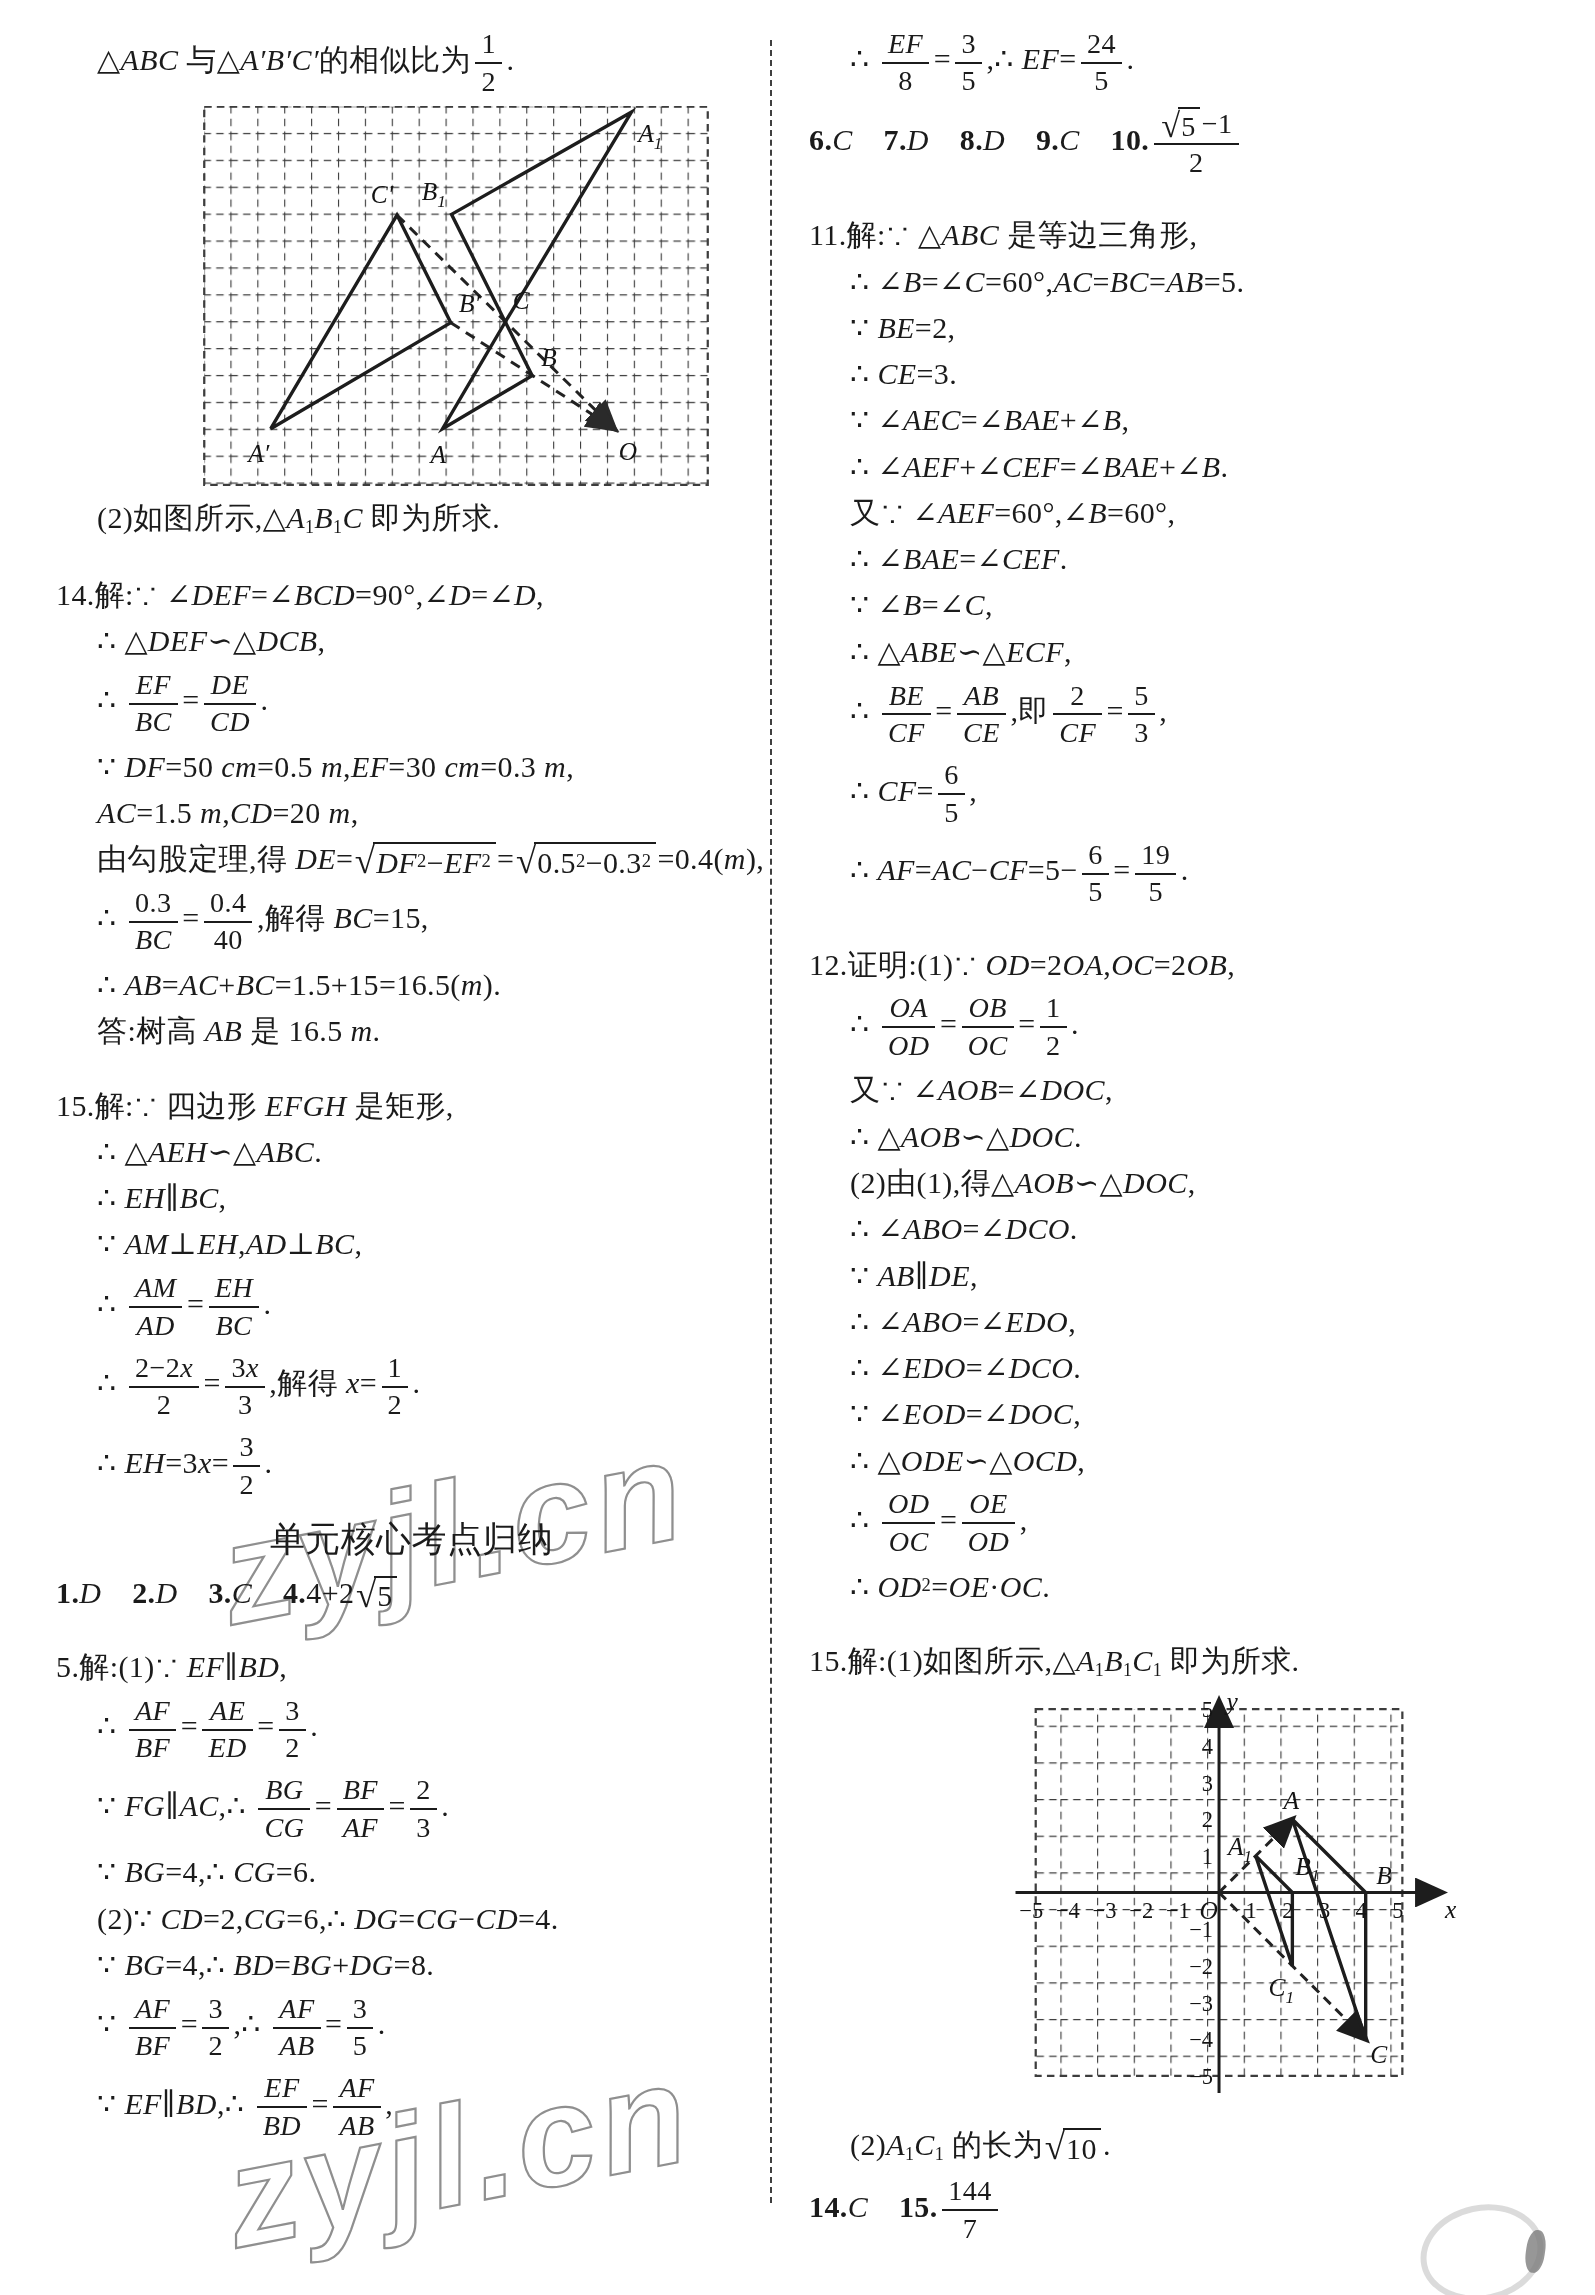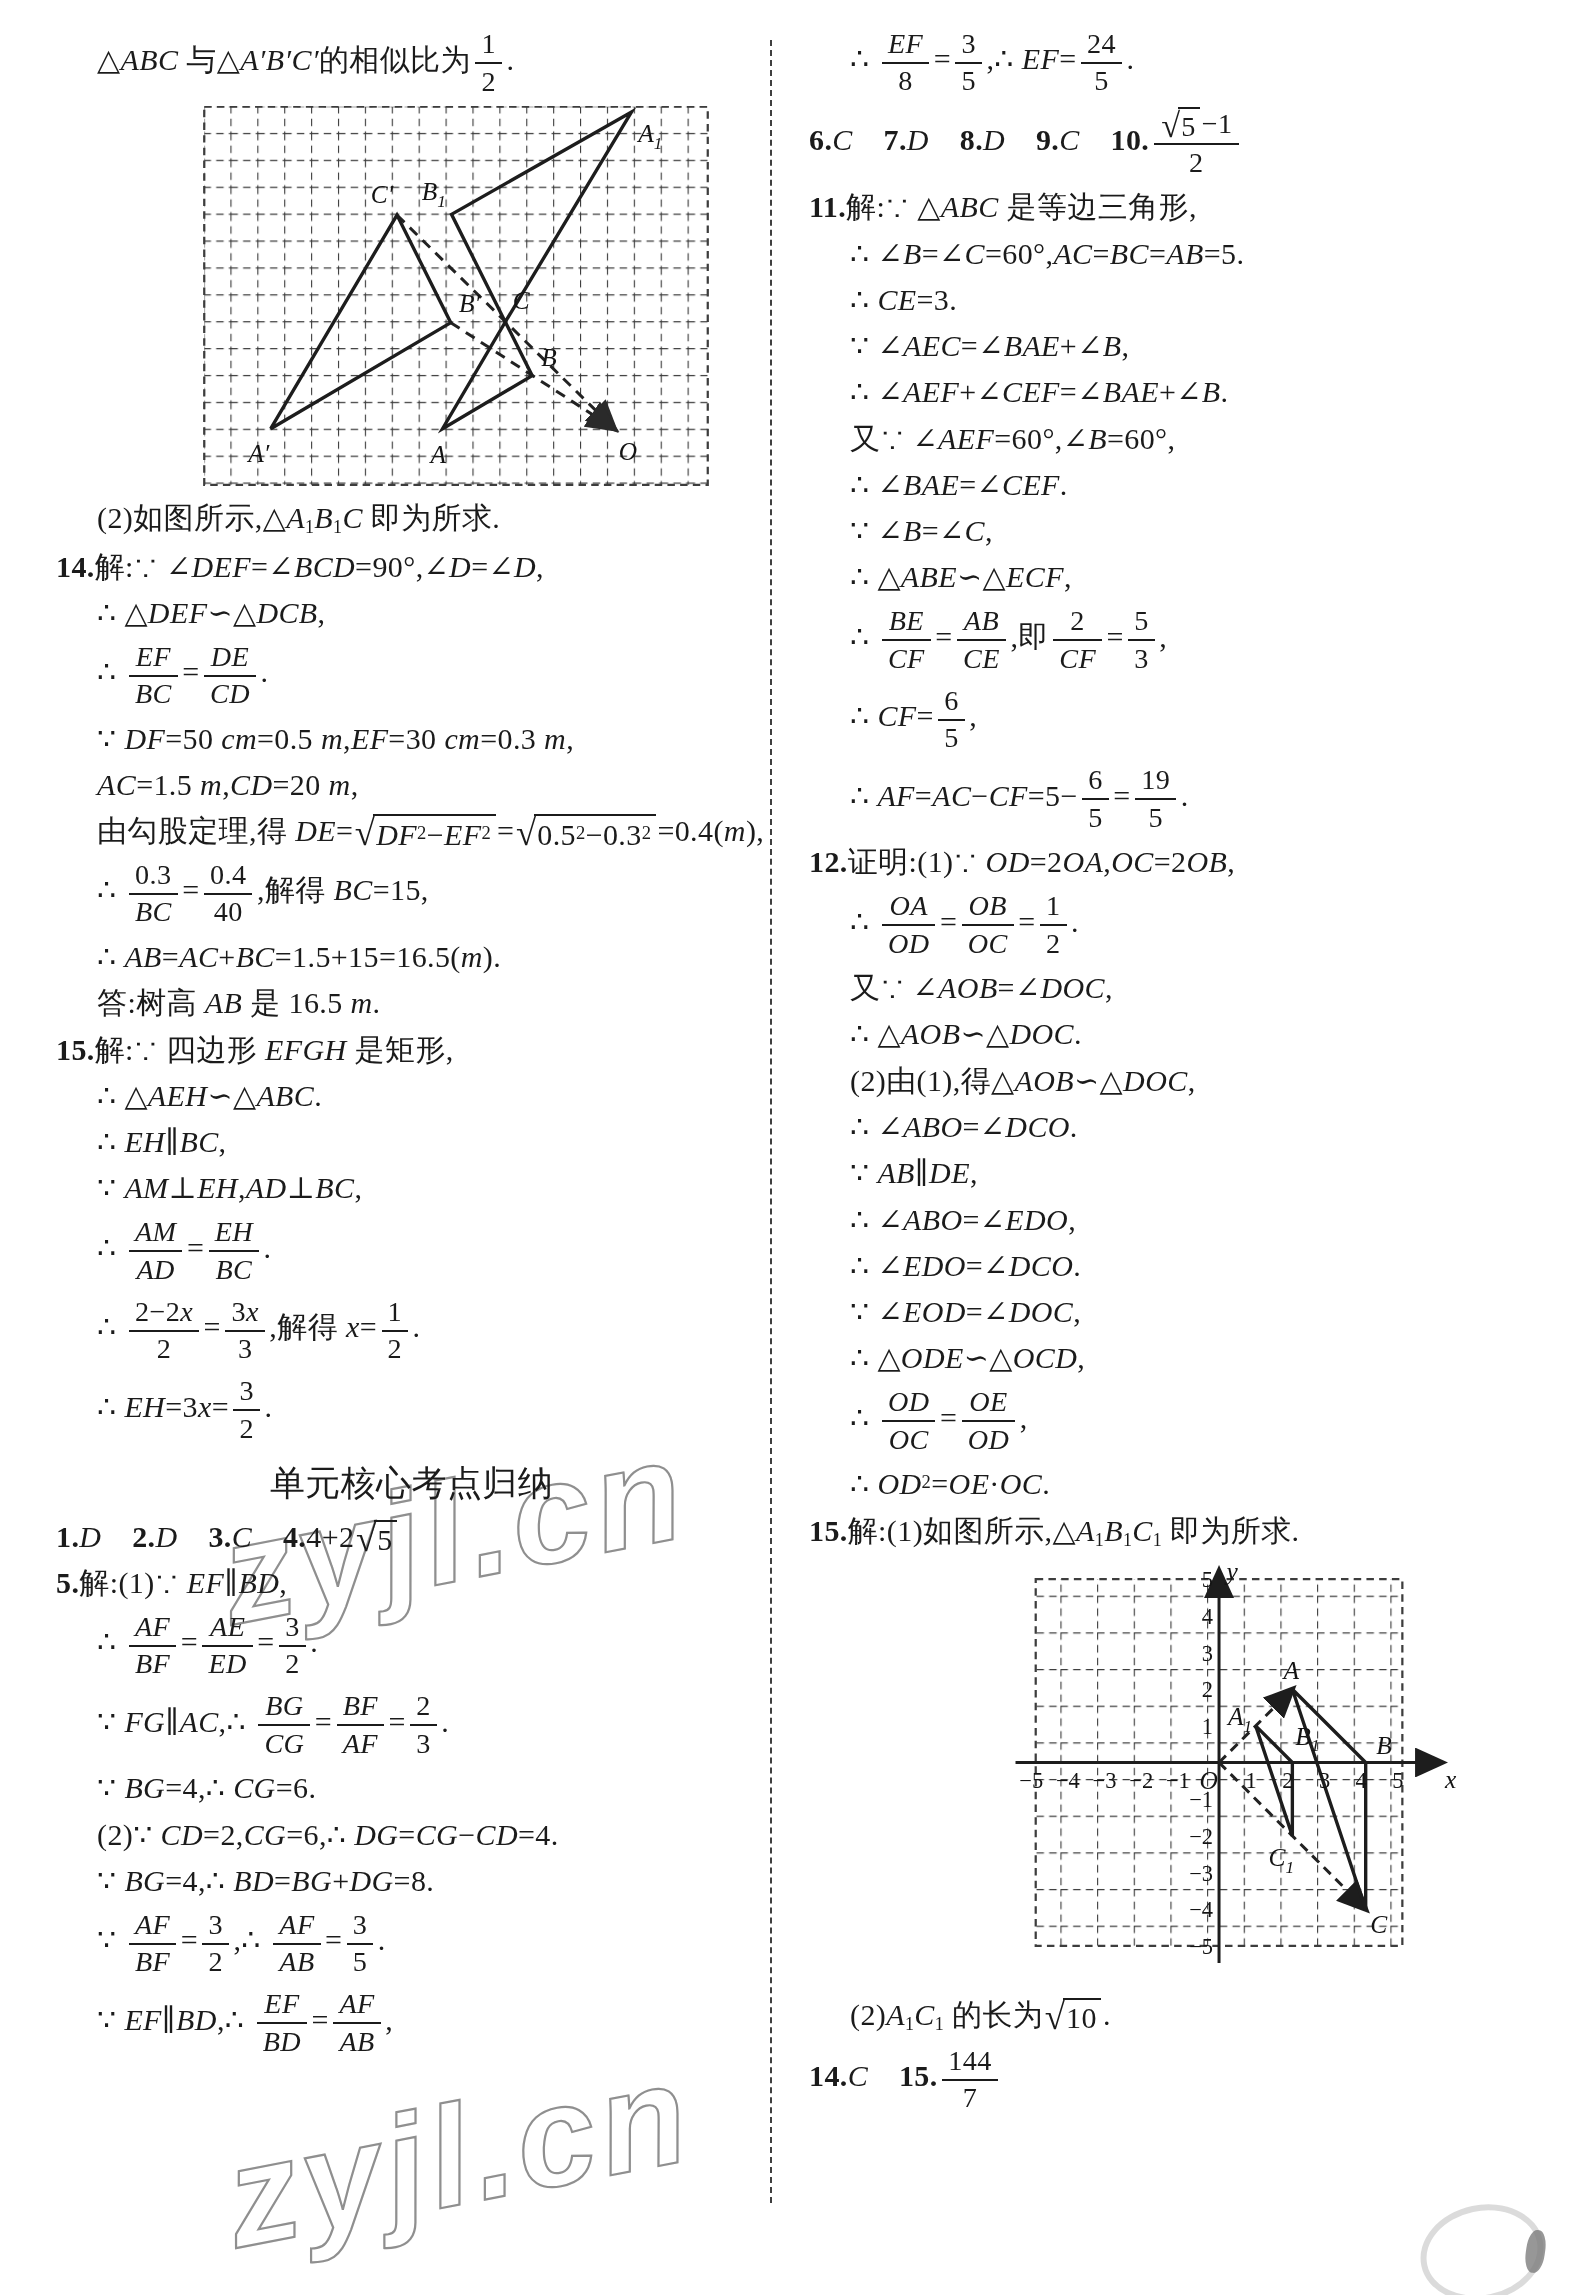--- a/index.html
+++ b/index.html
@@ -6,21 +6,21 @@
   #page{position:relative;width:1595px;height:2295px;background:#ffffff;overflow:hidden;
         font-family:"Liberation Serif","DejaVu Serif",serif;color:#1b1b1b;}
   .col{position:absolute;}
   #col-left{left:56px;top:20px;width:711px;}
   #col-right{left:809px;top:19.4px;width:749px;}
   .ln{position:relative;padding-left:41px;margin:6.7px 0;font-size:30px;line-height:1.32;
       letter-spacing:0.4px;white-space:normal;}
   .ln.full{padding-left:0;}
   .ln.hdr{padding-left:0;text-align:center;font-weight:normal;font-size:35px;margin:13.5px 0 10.5px 0;
       font-family:"Liberation Sans","DejaVu Sans",sans-serif;}
-  .no{display:inline-block;margin-left:-41px;font-weight:bold;}
+  .no{display:inline-block;margin-left:-41px;font-weight:normal;margin-top:28px;}
   .b{font-weight:bold;}
   .v{font-style:italic;font-family:"Liberation Serif","DejaVu Serif",serif;}
   .fr{display:inline-block;vertical-align:middle;text-align:center;margin:1.5px 4.5px;font-size:0.94em;}
   .fr .nu{display:block;padding:0 6px 1.5px 6px;border-bottom:2.2px solid currentColor;line-height:1.15;}
   .fr .de{display:block;padding:1.5px 6px 0 6px;line-height:1.15;}
   .sq{display:inline-flex;align-items:flex-start;vertical-align:-3px;margin:0 1.5px;}
   .sq .rad{font-size:1.22em;line-height:1;transform:translateY(0.7px);margin-right:-2.2px;}
   .sq .vin{border-top:2.2px solid currentColor;padding:1.5px 4.5px 0 3px;line-height:1.1;}
   sup{font-size:0.62em;vertical-align:6px;}
   sub{font-size:0.6em;vertical-align:-5.2px;}
@@ -123,20 +123,21 @@
       <div class="ln">∵ <span class="v">EF</span>∥<span class="v">BD</span>,∴ <span class="fr"><span class="nu"><span class="v">EF</span></span><span class="de"><span class="v">BD</span></span></span>=<span class="fr"><span class="nu"><span class="v">AF</span></span><span class="de"><span class="v">AB</span></span></span>,</div>
     </div>
   <div class="col colz" id="col-right">
       <div class="ln">∴ <span class="fr"><span class="nu"><span class="v">EF</span></span><span class="de">8</span></span>=<span class="fr"><span class="nu">3</span><span class="de">5</span></span>,∴ <span class="v">EF</span>=<span class="fr"><span class="nu">24</span><span class="de">5</span></span>.</div>
       <div class="ln full"><span class="b">6.</span><span class="v">C</span>  <span class="b">7.</span><span class="v">D</span>  <span class="b">8.</span><span class="v">D</span>  <span class="b">9.</span><span class="v">C</span>  <span class="b">10.</span><span class="fr"><span class="nu"><span class="sq">
               <span class="rad">√</span>
               <span class="vin">5</span>
             </span>−1</span><span class="de">2</span></span></div>
       <div class="ln"><span class="no">11.</span>解:∵ △<span class="v">ABC</span> 是等边三角形,</div>
       <div class="ln">∴ ∠<span class="v">B</span>=∠<span class="v">C</span>=60°,<span class="v">AC</span>=<span class="v">BC</span>=<span class="v">AB</span>=5.</div>
+      <div class="ln">∵ <span class="v">BE</span>=2,</div>
       <div class="ln">∴ <span class="v">CE</span>=3.</div>
       <div class="ln">∵ ∠<span class="v">AEC</span>=∠<span class="v">BAE</span>+∠<span class="v">B</span>,</div>
       <div class="ln">∴ ∠<span class="v">AEF</span>+∠<span class="v">CEF</span>=∠<span class="v">BAE</span>+∠<span class="v">B</span>.</div>
       <div class="ln">又∵ ∠<span class="v">AEF</span>=60°,∠<span class="v">B</span>=60°,</div>
       <div class="ln">∴ ∠<span class="v">BAE</span>=∠<span class="v">CEF</span>.</div>
       <div class="ln">∵ ∠<span class="v">B</span>=∠<span class="v">C</span>,</div>
       <div class="ln">∴ △<span class="v">ABE</span>∽△<span class="v">ECF</span>,</div>
       <div class="ln">∴ <span class="fr"><span class="nu"><span class="v">BE</span></span><span class="de"><span class="v">CF</span></span></span>=<span class="fr"><span class="nu"><span class="v">AB</span></span><span class="de"><span class="v">CE</span></span></span>,即<span class="fr"><span class="nu">2</span><span class="de"><span class="v">CF</span></span></span>=<span class="fr"><span class="nu">5</span><span class="de">3</span></span>,</div>
       <div class="ln">∴ <span class="v">CF</span>=<span class="fr"><span class="nu">6</span><span class="de">5</span></span>,</div>
       <div class="ln">∴ <span class="v">AF</span>=<span class="v">AC</span>−<span class="v">CF</span>=5−<span class="fr"><span class="nu">6</span><span class="de">5</span></span>=<span class="fr"><span class="nu">19</span><span class="de">5</span></span>.</div>

